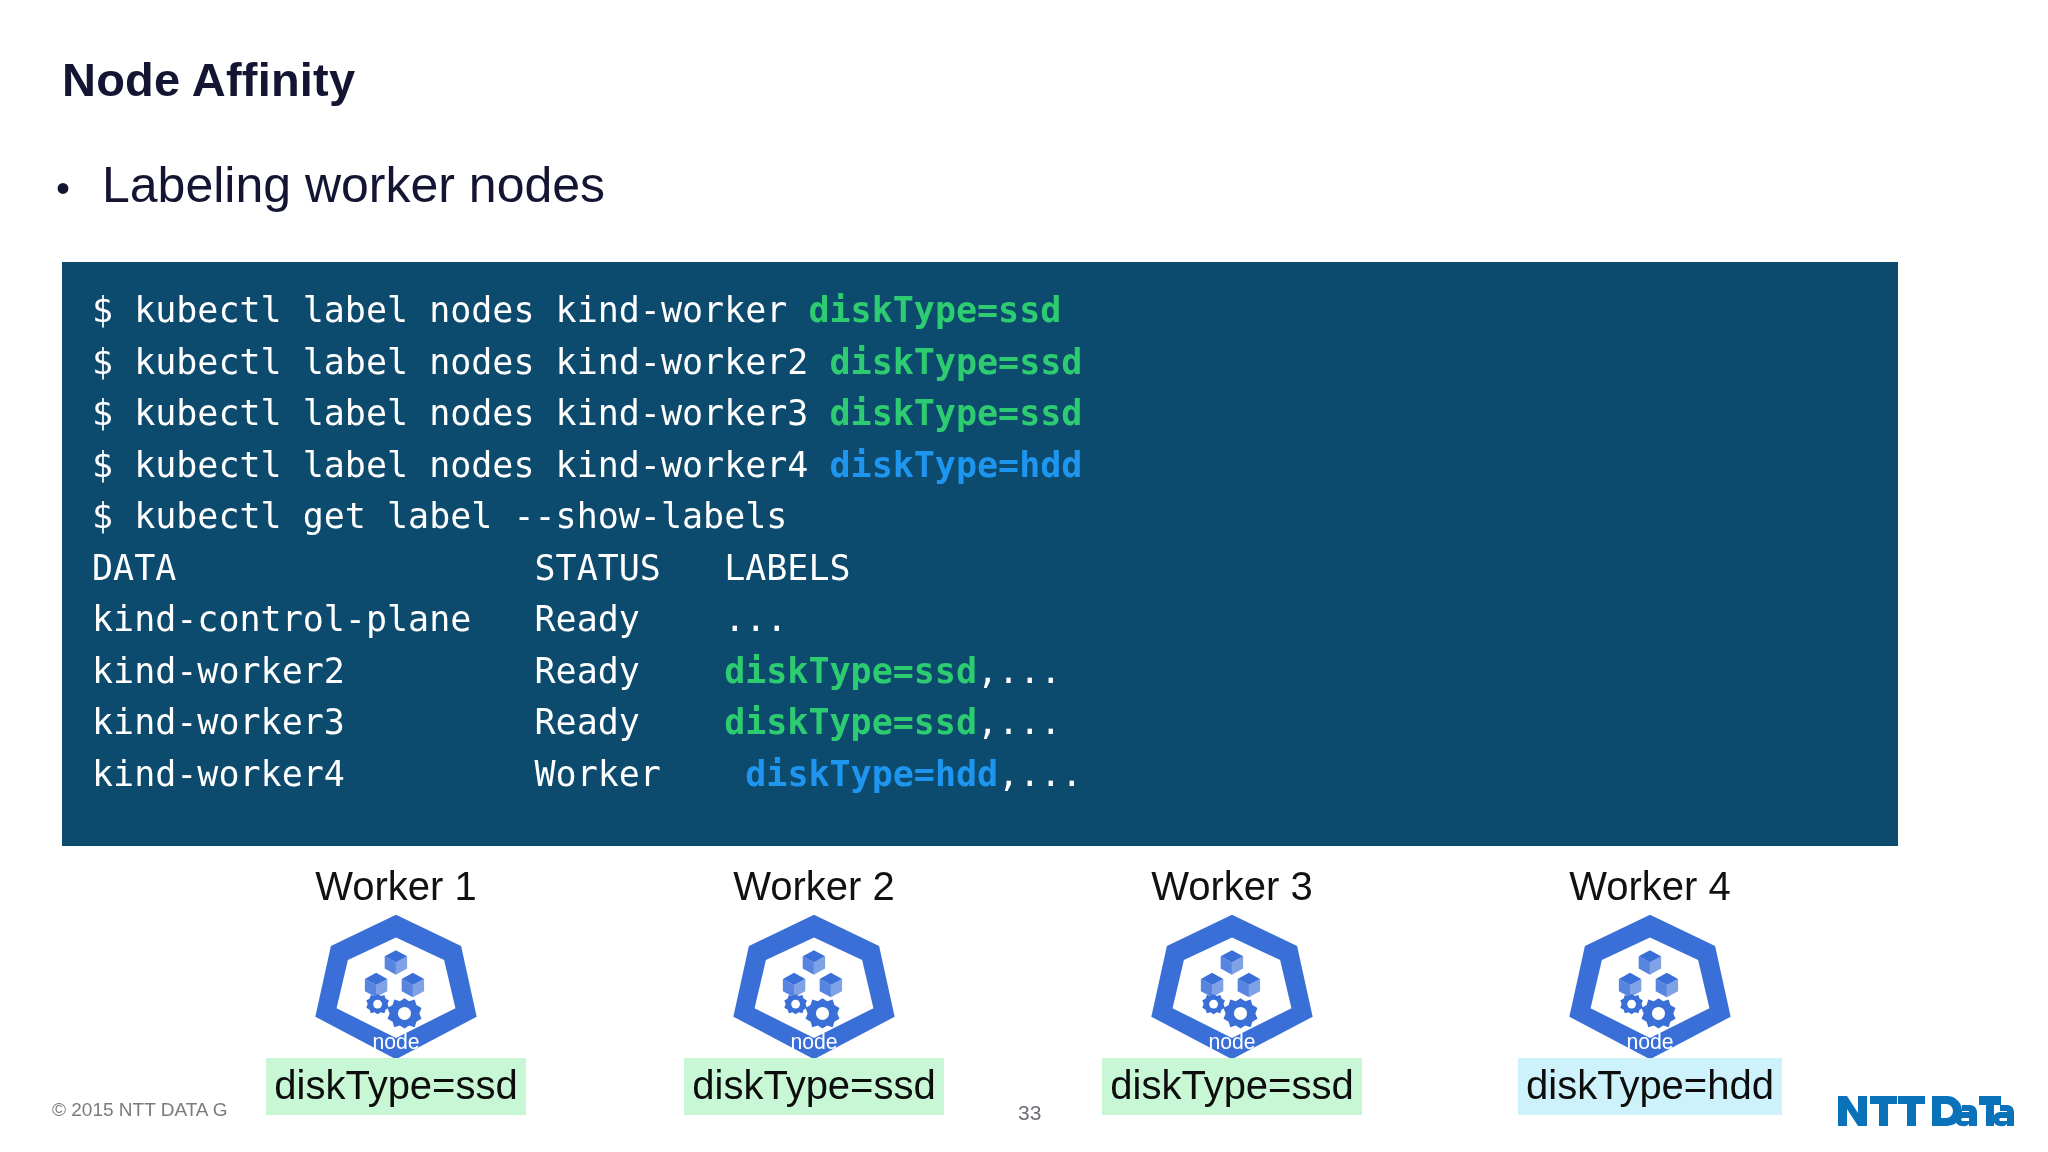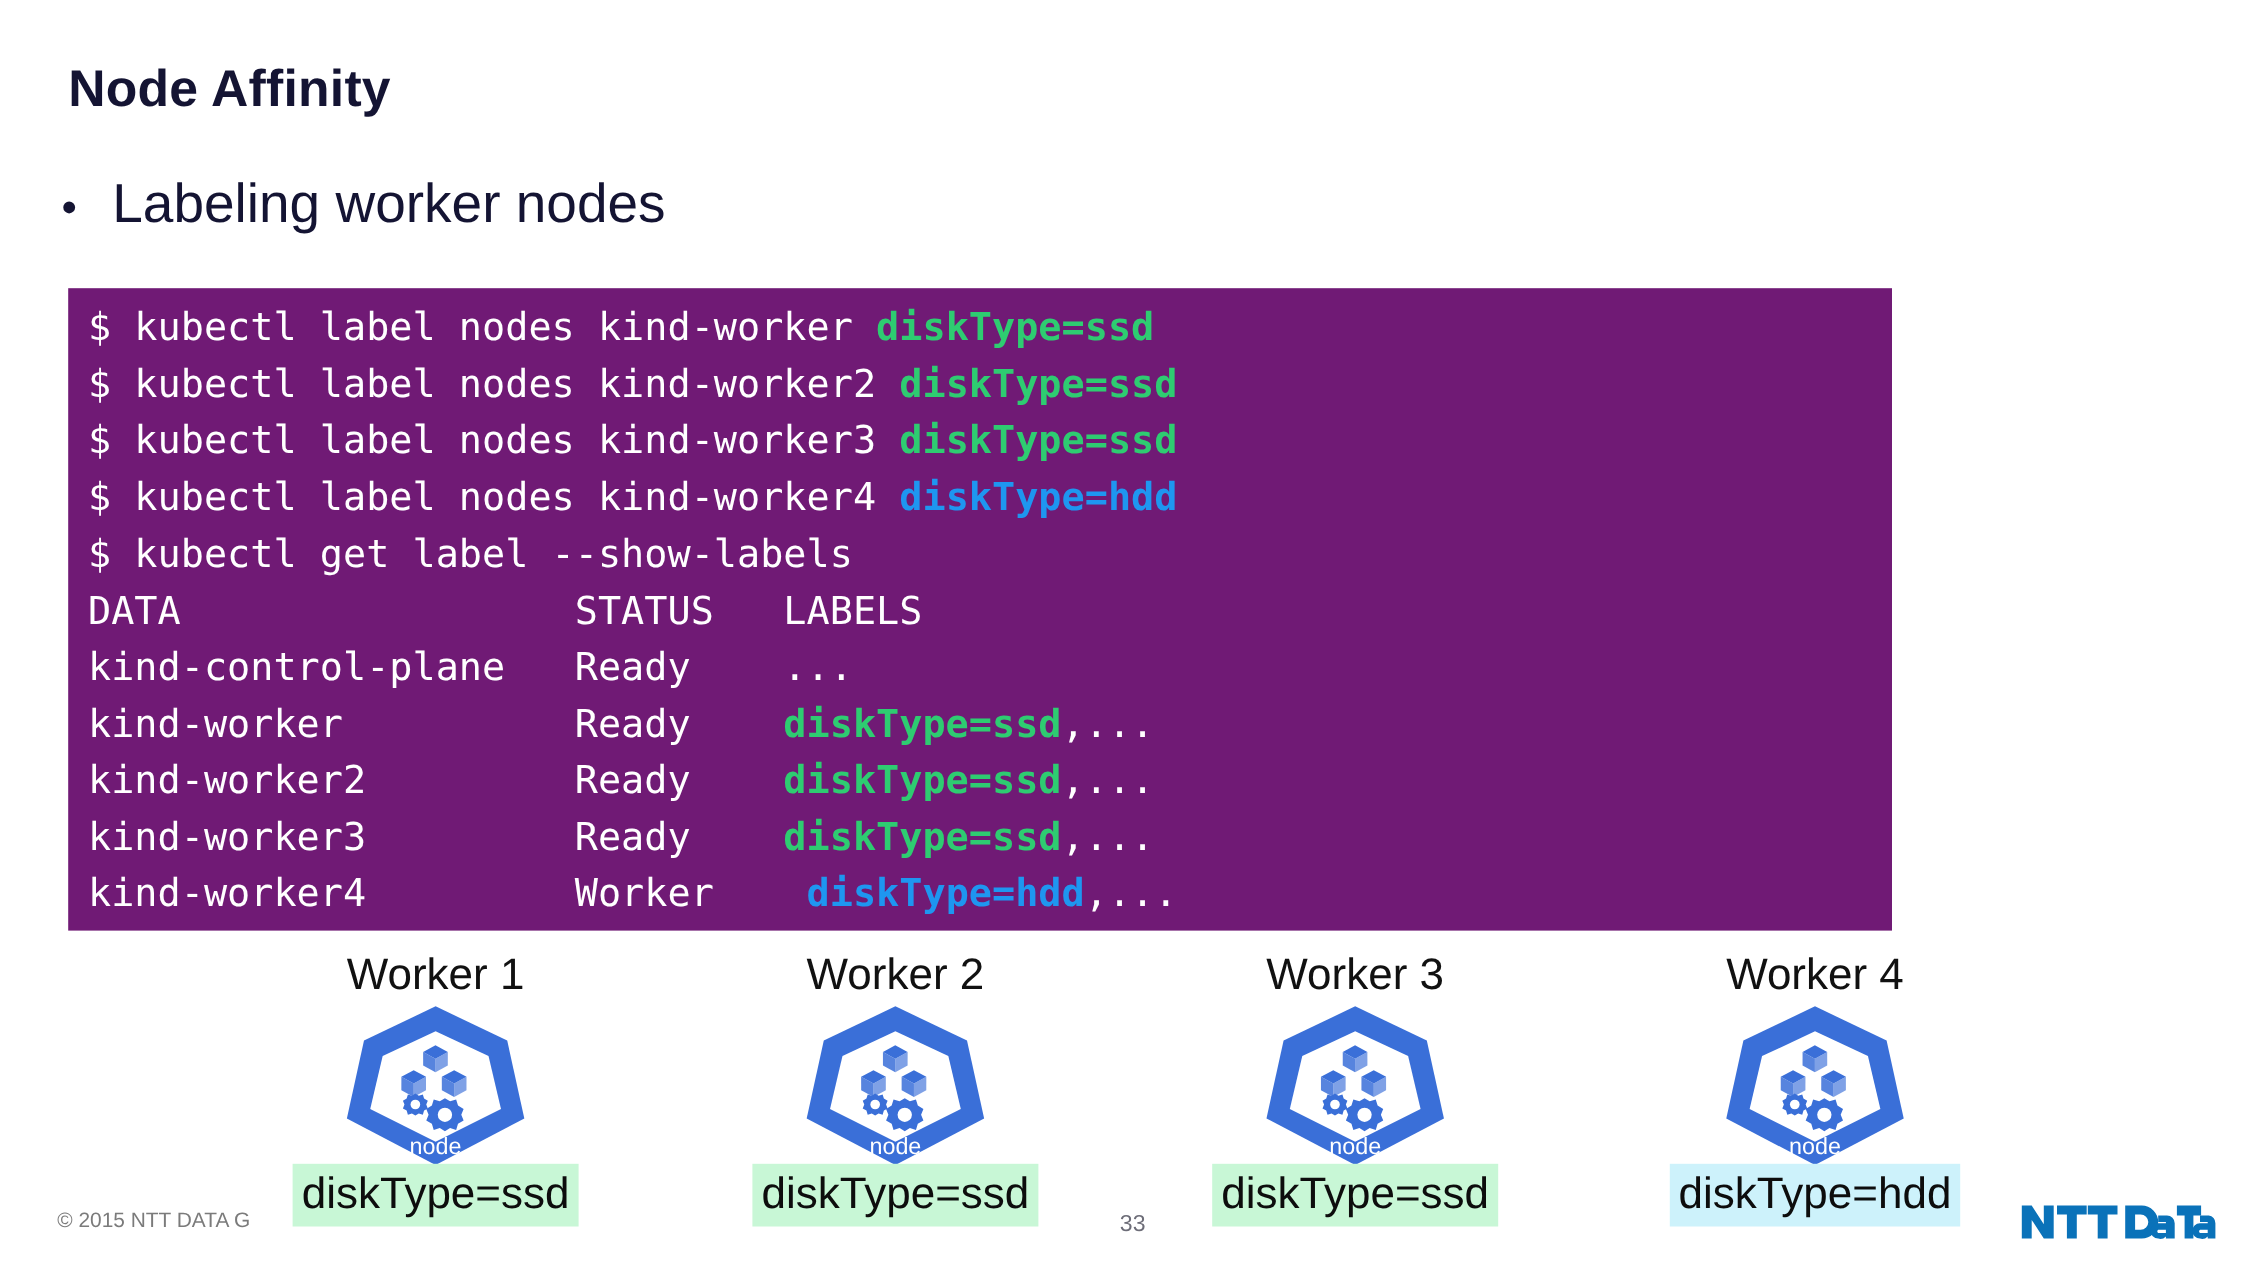--- a/index.html
+++ b/index.html
@@ -47,24 +47,24 @@
     line-height: 1;
     color: #141433;
     white-space: nowrap;
   }
 
   
   #terminal {
     position: absolute;
     left: 62px;
     top: 262px;
-    width: 1658px;
+    width: 1836px;
     height: 584px;
-    background: #701a75;
-    padding: 4px;
+    background: #0c4a6e;
+    padding: 16px;
     box-sizing: border-box;
     overflow: hidden;
   }
   .term-line {
     position: relative;
     height: 51.5px;
     line-height: 51.5px;
     font-family: "DejaVu Sans Mono", monospace;
     font-size: 35px;
     color: #ffffff;
@@ -151,21 +151,20 @@
 </div>
 
 <div id="terminal">
     <div class="term-line"><span class="tok-plain">$ kubectl label nodes kind-worker </span><span class="tok-green">diskType=ssd</span></div>
     <div class="term-line"><span class="tok-plain">$ kubectl label nodes kind-worker2 </span><span class="tok-green">diskType=ssd</span></div>
     <div class="term-line"><span class="tok-plain">$ kubectl label nodes kind-worker3 </span><span class="tok-green">diskType=ssd</span></div>
     <div class="term-line"><span class="tok-plain">$ kubectl label nodes kind-worker4 </span><span class="tok-blue">diskType=hdd</span></div>
     <div class="term-line"><span class="tok-plain">$ kubectl get label --show-labels</span></div>
     <div class="term-line"><span class="tok-plain">DATA                 STATUS   LABELS</span></div>
     <div class="term-line"><span class="tok-plain">kind-control-plane   Ready    ...</span></div>
-    <div class="term-line"><span class="tok-plain">kind-worker          Ready    </span><span class="tok-green">diskType=ssd</span><span class="tok-plain">,...</span></div>
     <div class="term-line"><span class="tok-plain">kind-worker2         Ready    </span><span class="tok-green">diskType=ssd</span><span class="tok-plain">,...</span></div>
     <div class="term-line"><span class="tok-plain">kind-worker3         Ready    </span><span class="tok-green">diskType=ssd</span><span class="tok-plain">,...</span></div>
     <div class="term-line"><span class="tok-plain">kind-worker4         Worker    </span><span class="tok-blue">diskType=hdd</span><span class="tok-plain">,...</span></div>
   </div>
 
 <div id="workers">
     <div class="worker" style="left: 246px;">
       <div class="worker-title">Worker 1</div>
       <div>
   <svg class="node-icon" viewBox="0 0 120 106">

